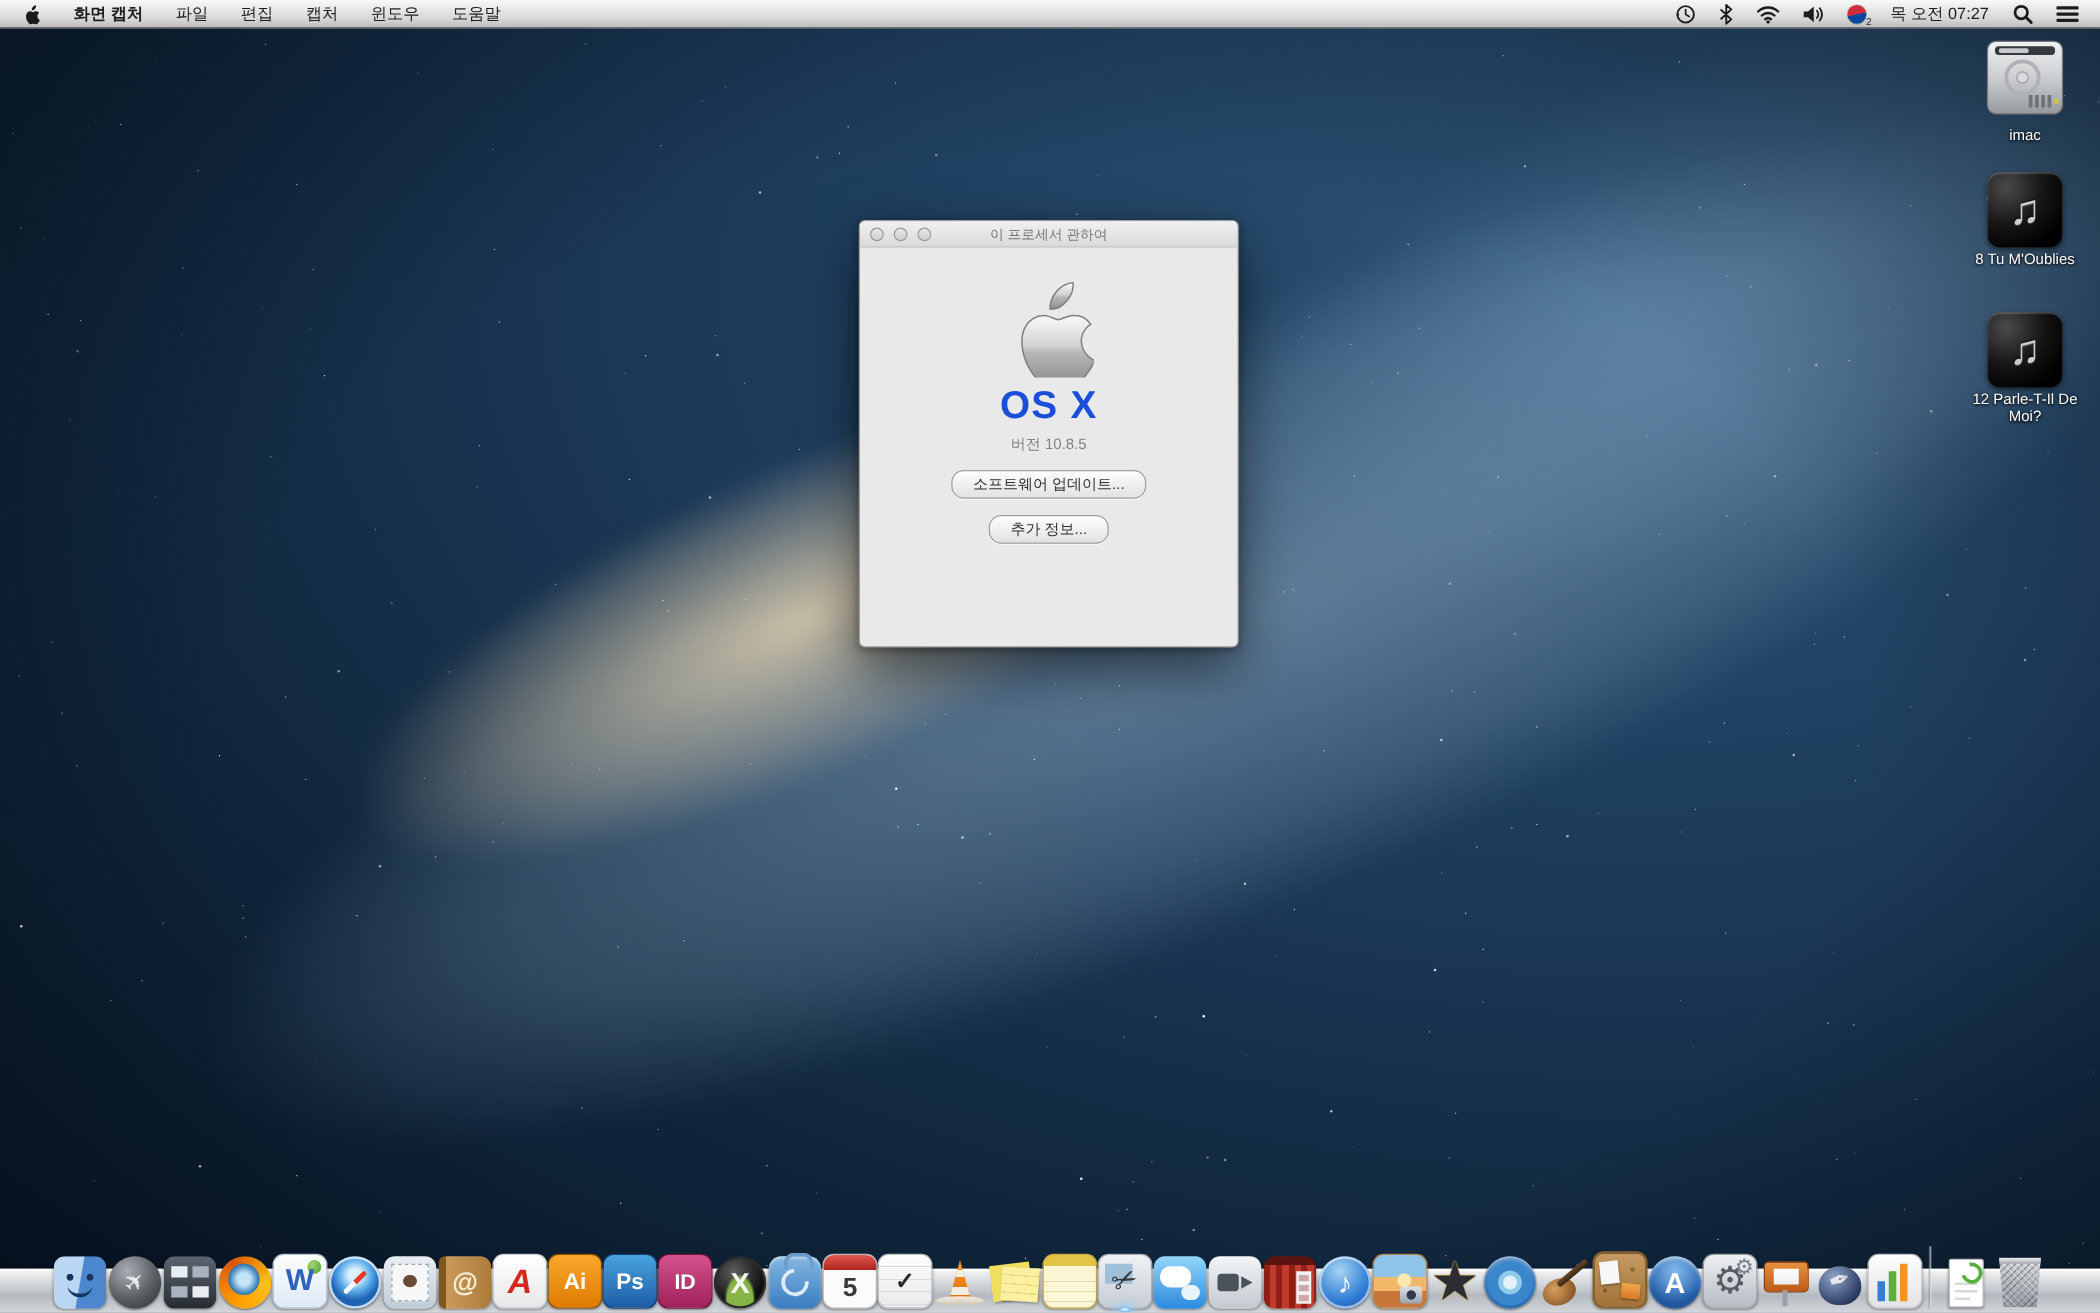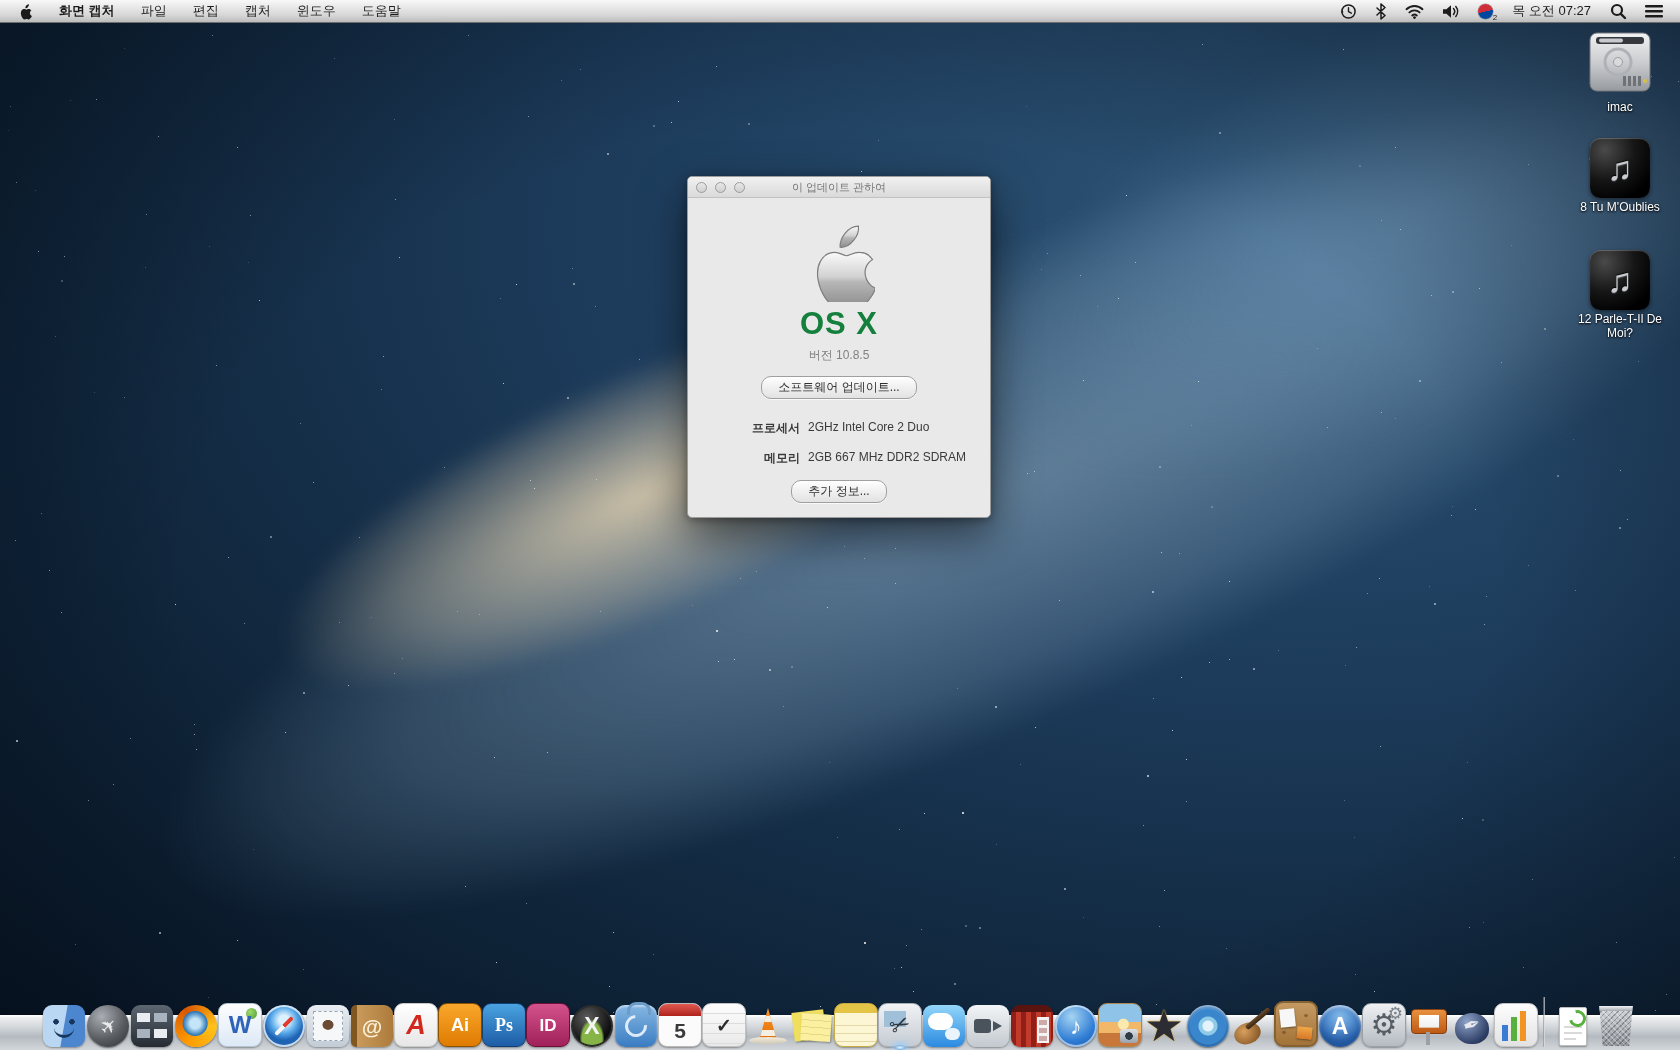--- a/index.html
+++ b/index.html
@@ -41,21 +41,21 @@
     background:#e9e9e9;border:1px solid #9c9c9c;border-radius:5px;
     box-shadow:0 18px 45px rgba(0,0,0,.55), 0 2px 8px rgba(0,0,0,.35);overflow:hidden;}
   .titlebar{height:20px;background:linear-gradient(#f1f1f1,#dadada);border-bottom:1px solid #c2c2c2;
     display:flex;align-items:center;position:relative;}
   .tl-group{display:flex;gap:8px;margin-left:8px;}
   .tl{width:11px;height:11px;border-radius:50%;border:1px solid #9b9b9b;box-sizing:border-box;
     background:linear-gradient(#e8e8e8,#cfcfcf);}
   .win-title{position:absolute;left:0;right:0;text-align:center;font-size:11px;color:#777;pointer-events:none;}
   .win-body{display:flex;flex-direction:column;align-items:center;}
   .apple-logo{margin-top:22px;}
-  .osx-name{font-size:31px;font-weight:bold;color:#15803d;letter-spacing:1px;margin-top:4px;}
+  .osx-name{font-size:31px;font-weight:bold;color:#1d4ed8;letter-spacing:1px;margin-top:4px;}
   .osx-version{font-size:12px;color:#828282;margin-top:5px;}
   .aqua-btn{margin-top:12px;font-size:12px;color:#2f2f2f;padding:2px 16px;min-height:16px;
     background:linear-gradient(#ffffff,#f1f1f1 45%,#e2e2e2);border:1px solid #9f9f9f;border-radius:10px;
     box-shadow:0 1px 0 rgba(255,255,255,.7), inset 0 1px 0 #fff;cursor:default;font-family:"Liberation Sans",sans-serif;}
   .spec-grid{display:grid;grid-template-columns:88px auto;column-gap:8px;row-gap:13px;margin-top:21px;font-size:12px;color:#3a3a3a;}
   .spec-label{font-weight:bold;text-align:right;}
   .spec-value{text-align:left;}
   .more-btn{margin-top:13px;}
 
   
@@ -112,21 +112,21 @@
   .ic-mail{background:linear-gradient(#e8edf2,#c2ccd6);}
   .ic-mail::after{content:"";position:absolute;inset:6px;background:#f5f7f9;border:1px dashed #9aa7b4;}
   .ic-mail::before{content:"";position:absolute;z-index:1;width:16px;height:13px;top:14px;left:13px;
     background:radial-gradient(ellipse at 50% 45%, #6b4a33 0 45%, rgba(0,0,0,0) 52%);}
   .ic-contacts{border-radius:5px 9px 9px 5px;background:linear-gradient(90deg,#80571f 0 6px,#c99a5b 6px,#ad7c3c);}
   .ic-contacts .glyph{font-size:21px;font-weight:bold;color:#fbf0d8;}
   .ic-reader{background:linear-gradient(#ffffff,#e7e7e7);border:1px solid #c9c9c9;}
   .ic-reader .glyph{font-size:27px;font-weight:bold;font-style:italic;color:#d2281e;}
   .ic-ai{background:linear-gradient(#f9a82d,#df7b00);border:1px solid #8a5200;}
   .ic-ai .glyph{font-size:18px;font-weight:bold;color:#fff;}
-  .ic-ps{background:linear-gradient(#4aa3e0,#1d5ca6);border:1px solid #123f74;font-family:Liberation Serif, serif;}
+  .ic-ps{background:linear-gradient(#4aa3e0,#1d5ca6);border:1px solid #123f74;}
   .ic-ps .glyph{font-size:18px;font-weight:bold;color:#fff;}
   .ic-id{background:linear-gradient(#d4538c,#a02059);border:1px solid #6e1038;}
   .ic-id .glyph{font-size:17px;font-weight:bold;color:#fff;}
   .ic-xapp{border-radius:50%;background:
       radial-gradient(ellipse at 50% 82%, #86b446 0 34%, rgba(0,0,0,0) 42%),
       radial-gradient(circle at 38% 30%, #5c5c5c, #0d0d0d 65%);
     box-shadow:inset 0 0 0 2px #2c2c2c, 0 1px 2px rgba(0,0,0,.5);}
   .ic-xapp .glyph{font-size:23px;font-weight:bold;color:#f4f4f4;}
   .ic-case{border-radius:10px;background:linear-gradient(#85b7e2,#3a7cc2);box-shadow:inset 0 2px 2px rgba(255,255,255,.45),0 1px 2px rgba(0,0,0,.4);}
   .ic-case::before{content:"";position:absolute;top:-3px;left:12px;width:18px;height:10px;
@@ -595,46 +595,40 @@
     <div class="desk-label" style="width:110px;margin-left:auto;margin-right:auto;text-align:center;">12 Parle-T-Il De Moi?</div>
   </div>
 
   <div class="about-win">
     <div class="titlebar">
       <div class="tl-group">
         <span class="tl"></span>
         <span class="tl"></span>
         <span class="tl"></span>
       </div>
-      <div class="win-title">이 업데이트 관하여</div>
+      <div class="win-title">이 프로세서 관하여</div>
     </div>
     <div class="win-body">
       <svg class="apple-logo" width="72" height="82" viewBox="0 0 72 82">
         <defs>
           <linearGradient id="apg" x1="0" y1="0" x2="0" y2="1">
             <stop offset="0" stop-color="#fafafa"></stop>
               <stop offset=".45" stop-color="#d2d2d2"></stop>
             <stop offset=".55" stop-color="#b6b6b6"></stop>
               <stop offset="1" stop-color="#8e8e8e"></stop>
           </linearGradient>
         </defs>
         <g transform="scale(4.7)" stroke="#7d7d7d" stroke-width="0.25" fill="url(#apg)">
           <path d="M8.9 2.9c.7-.9 1.9-1.6 2.9-1.6.1 1.1-.3 2.2-1 3-.7.9-1.8 1.6-2.9 1.5-.1-1 .4-2.1 1-2.9z"></path>
           <path d="M13.2 11.2c0-1.9 1.6-2.8 1.6-2.8-.9-1.3-2.2-1.5-2.7-1.5-1.2-.1-2.3.7-2.8.7-.6 0-1.5-.7-2.5-.7-1.3 0-2.5.8-3.1 1.9-1.3 2.3-.3 5.8 1 7.7.6.9 1.4 1.9 2.4 1.9 1 0 1.3-.6 2.5-.6 1.1 0 1.4.6 2.4.6 1 0 1.7-.9 2.3-1.8.8-1 1.1-2 1.1-2.1 0 0-2.1-.8-2.2-3.3z"></path>
         </g>
       </svg>
       <div class="osx-name">OS X</div>
       <div class="osx-version">버전 10.8.5</div>
       <button class="aqua-btn">소프트웨어 업데이트...</button>
-      <div class="spec-grid">
-        <span class="spec-label">프로세서</span>
-        <span class="spec-value">2GHz Intel Core 2 Duo</span>
-        <span class="spec-label">메모리</span>
-        <span class="spec-value">2GB 667 MHz DDR2 SDRAM</span>
-      </div>
       <button class="aqua-btn more-btn">추가 정보...</button>
 
     </div>
   </div>
 
   <div class="dock">
     <div class="dock-items">
         <div class="dock-item">
           <div class="dock-ic ic-finder">
             <span class="glyph"></span>

